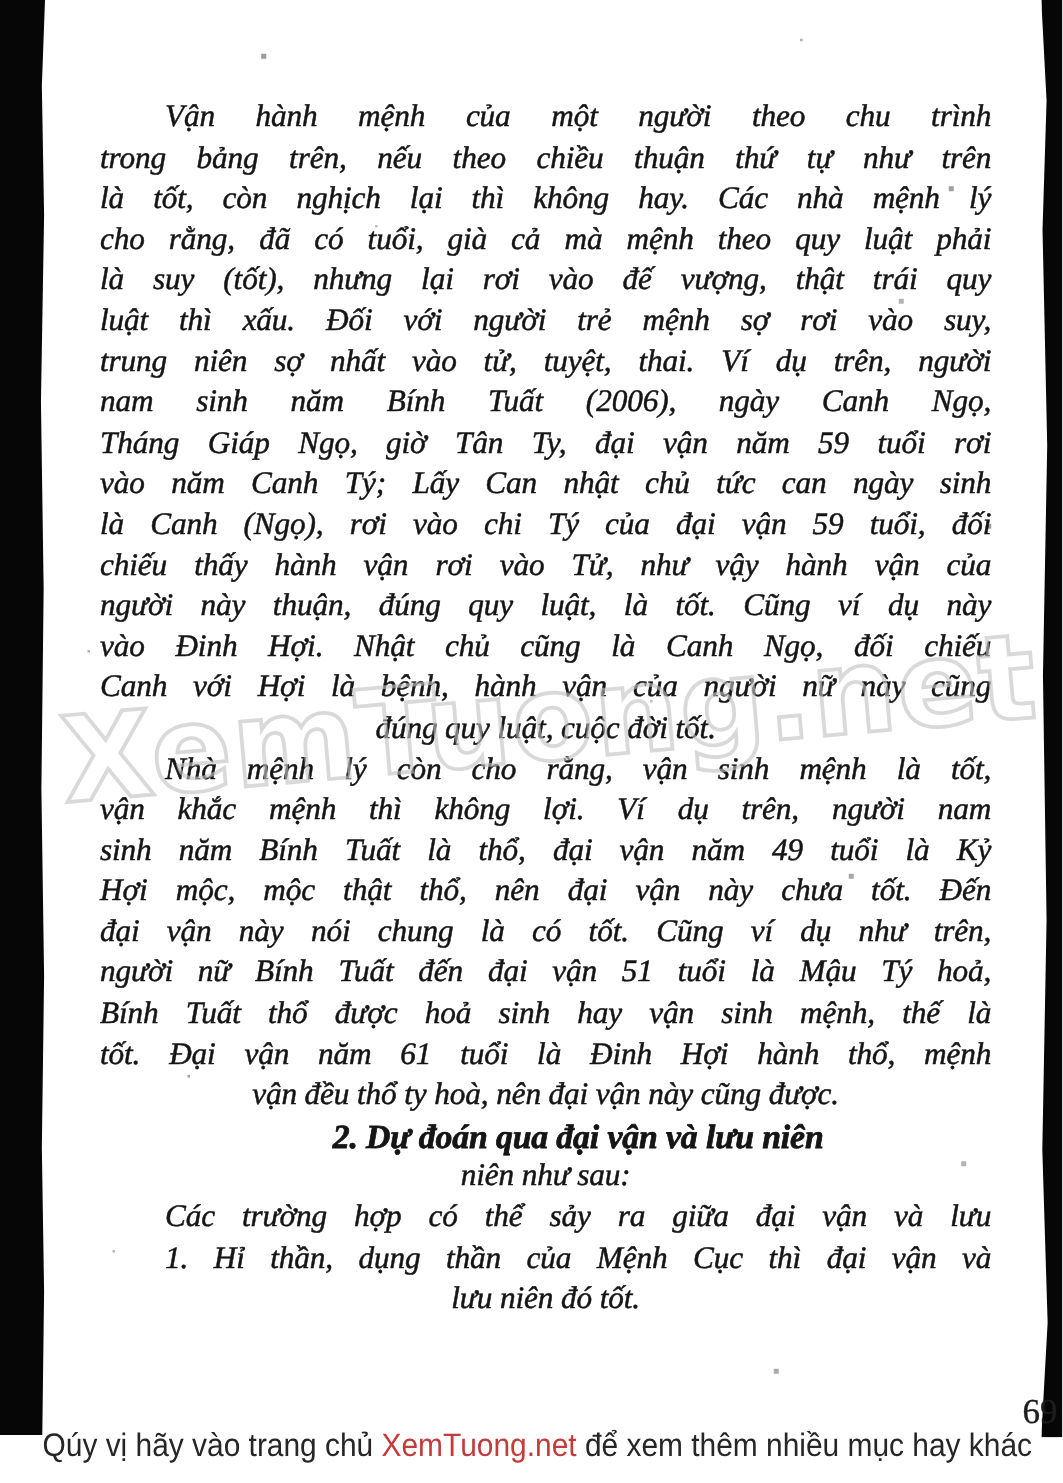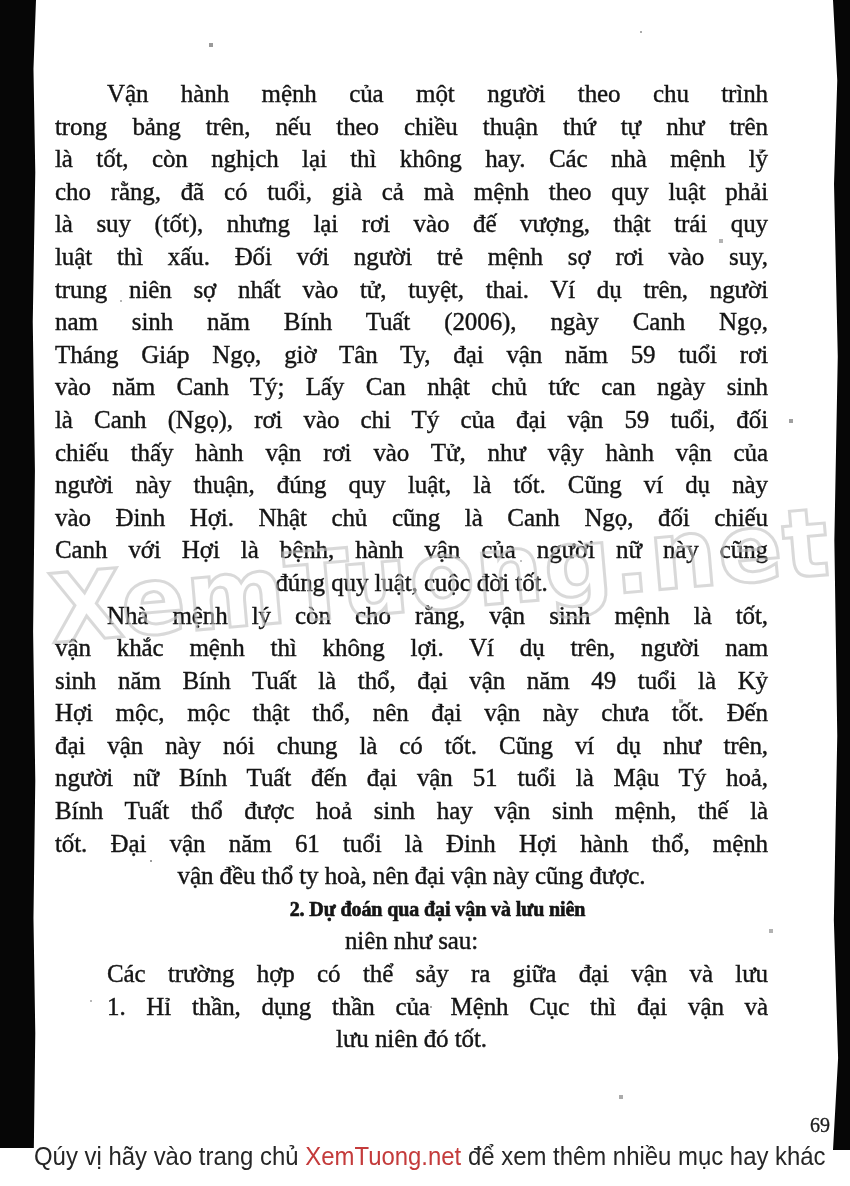--- a/index.html
+++ b/index.html
@@ -16,43 +16,44 @@
     clip-path:polygon(0 0,100% 0,100% 100%,0 100%,30% 92%,5% 80%,25% 64%,8% 47%,28% 31%,6% 16%,25% 7%);}
   
   .speckles{position:absolute;left:0;top:0;width:2px;height:2px;background:transparent;
     box-shadow:210px 44px 0 1px #9a9a9a, 640px 31px 0 0 #ababab, 760px 150px 0 1px #a0a0a0,
     120px 300px 0 0 #b5b5b5, 790px 420px 0 1px #9f9f9f, 70px 520px 0 0 #b0b0b0,
     680px 700px 0 1px #a8a8a8, 150px 860px 0 0 #9c9c9c, 770px 930px 0 1px #b2b2b2,
     430px 1006px 0 0 #a5a5a5, 620px 1096px 0 1px #ababab, 90px 1000px 0 0 #b8b8b8,
     300px 180px 0 0 #bdbdbd, 520px 560px 0 0 #c0c0c0, 720px 240px 0 1px #b3b3b3;}
   
   .text-block{
-    position:absolute;left:55px;top:78px;width:713px;
+    position:absolute;left:80px;top:78px;width:713px;
     font-size:25px;line-height:32.6px;color:#151515;
     -webkit-text-stroke:0.4px #151515;
     letter-spacing:-0.1px;
+    font-style:italic;
   }
   .line{text-align:center;}
   .line.jl{text-align:justify;text-align-last:justify;}
   .line.ind{padding-left:52px;}
-  .line.heading{font-weight:bold;font-size:20px;-webkit-text-stroke:0.6px #101010;}
+  .line.heading{font-weight:bold;font-size:27px;-webkit-text-stroke:0.6px #101010;}
   
   .watermark{
     position:absolute;left:48px;top:522px;width:754px;
     font-family:"DejaVu Sans", sans-serif;font-weight:bold;
     font-size:95px;letter-spacing:1px;text-align:center;
     color:transparent;-webkit-text-fill-color:transparent;
     -webkit-text-stroke:3px #c3c3c3;
     transform:rotate(-5deg);transform-origin:center;
     opacity:0.62;pointer-events:none;white-space:nowrap;
   }
   
   .page-number{
-    position:absolute;top:1114px;right:20px;
-    font-size:20px;color:#1d1d1d;-webkit-text-stroke:0.3px #1d1d1d;
+    position:absolute;top:1114px;right:4px;
+    font-size:28px;color:#1d1d1d;-webkit-text-stroke:0.3px #1d1d1d;
   }
   
   .footer{
     position:absolute;left:0;top:1141px;width:850px;
     text-align:center;white-space:nowrap;
     font-family:"Liberation Sans", sans-serif;
     font-size:26px;color:#262626;
     transform:scaleX(0.92);transform-origin:center;
   }
   .footer .flink{color:#c43b3b;}

